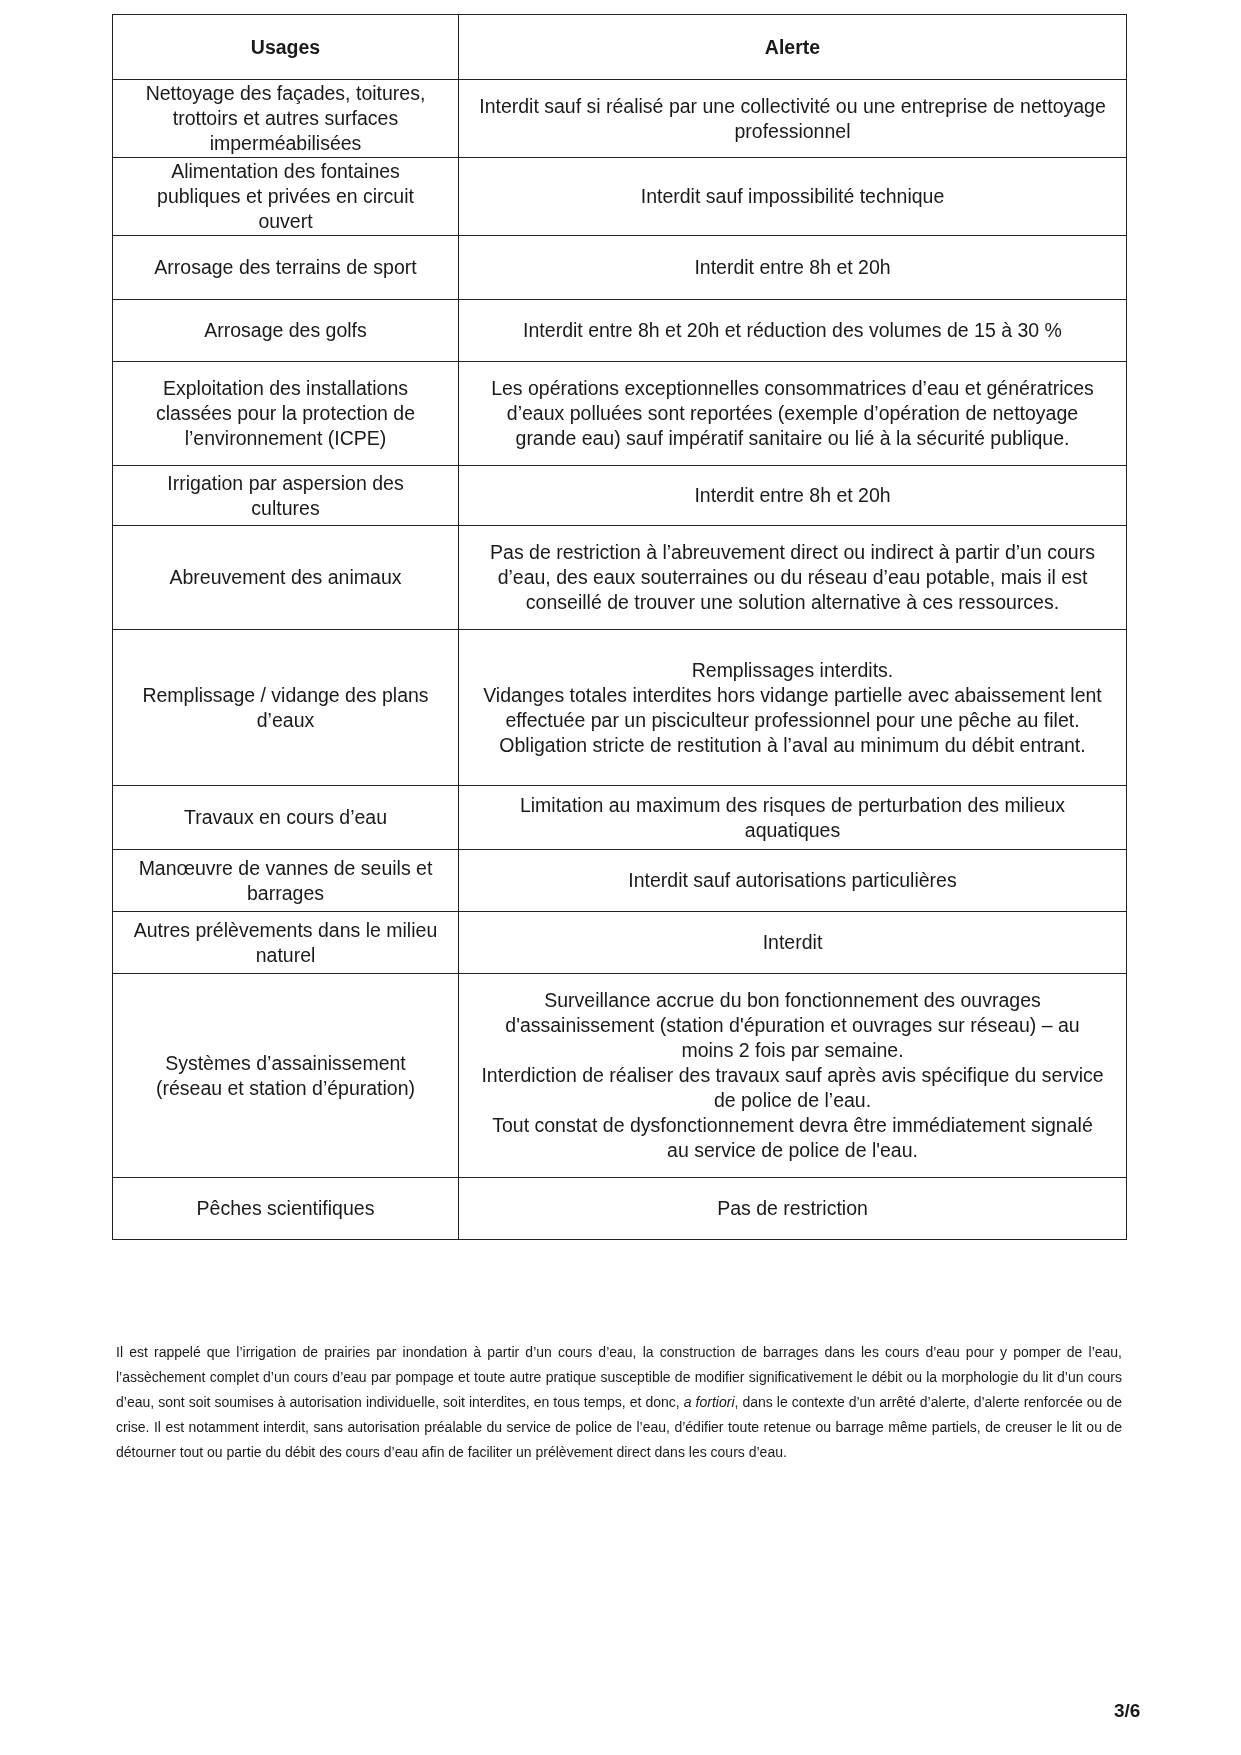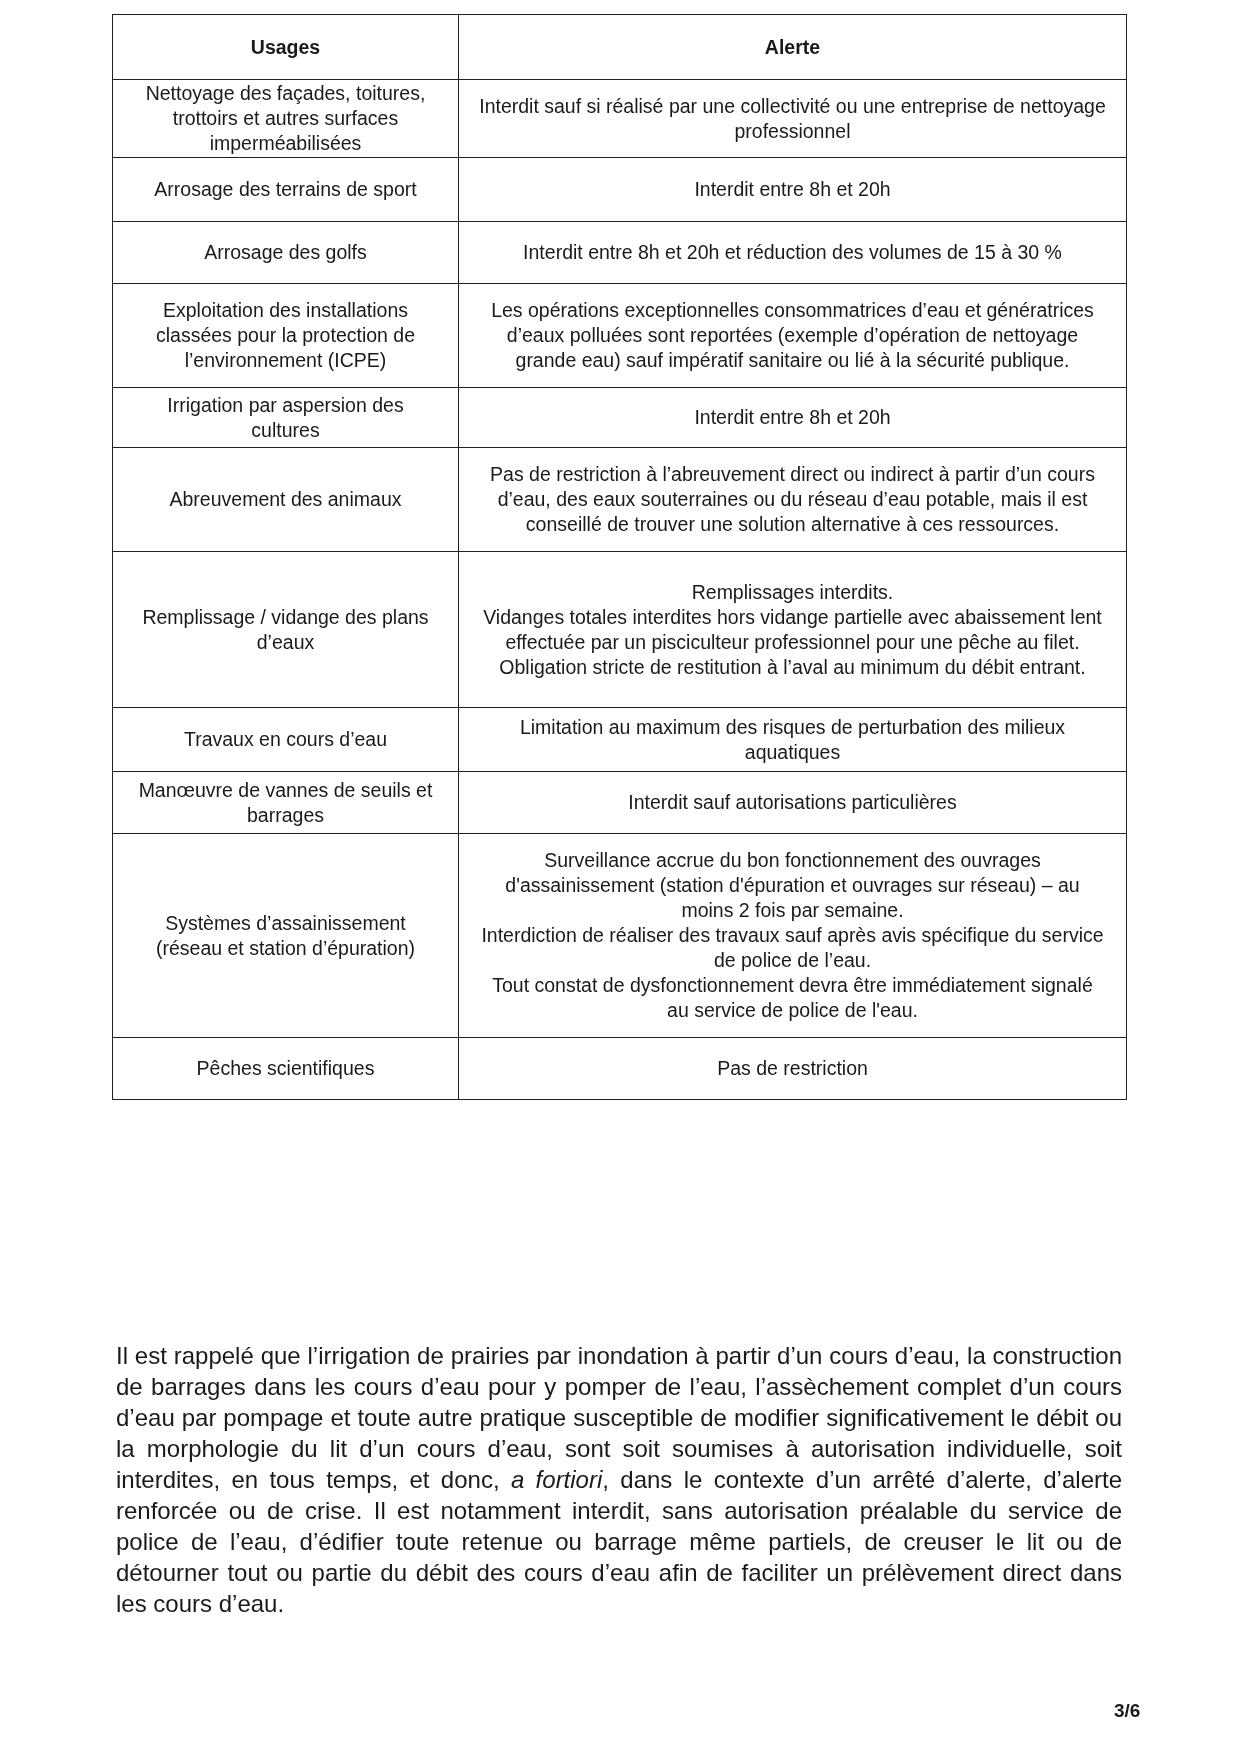--- a/index.html
+++ b/index.html
@@ -17,21 +17,21 @@
     table.usage-table td, table.usage-table th {
       border: 1.6px solid #222;
       text-align: center; vertical-align: middle;
       padding: 0 20px;
     }
     table.usage-table th { font-weight: bold; font-size: 19.5px; height: 64px; }
     col.c1 { width: 346px; }
     col.c2 { width: 668px; }
     .paragraph {
       position: absolute; left: 116px; top: 1340px; width: 1006px;
-      font-size: 24px; line-height: 31px; text-align: justify;
+      font-size: 14px; line-height: 25px; text-align: justify;
     }
     .paragraph em { font-style: italic; }
     .page-number {
       position: absolute; left: 1114px; top: 1700px; font-size: 19px; font-weight: bold;
     }
   </style>
 </head>
 <body>
 
 <div class="page">
@@ -44,20 +44,26 @@
       <tr>
         <th>Usages</th>
         <th>Alerte</th>
       </tr>
     </thead>
     <tbody id="table-body">
         <tr style="height: 78px; margin-left: 15px;">
           <td>Nettoyage des façades, toitures, trottoirs et autres surfaces imperméabilisées</td>
           <td>
             <div>Interdit sauf si réalisé par une collectivité ou une entreprise de nettoyage professionnel</div>
+          </td>
+        </tr>
+        <tr style="height: 78px;">
+          <td>Alimentation des fontaines publiques et privées en circuit ouvert</td>
+          <td>
+            <div>Interdit sauf impossibilité technique</div>
           </td>
         </tr>
         <tr style="height: 64px;">
           <td>Arrosage des terrains de sport</td>
           <td>
             <div>Interdit entre 8h et 20h</div>
           </td>
         </tr>
         <tr style="height: 62px;">
           <td>Arrosage des golfs</td>
@@ -96,20 +102,26 @@
           <td>
             <div>Limitation au maximum des risques de perturbation des milieux aquatiques</div>
           </td>
         </tr>
         <tr style="height: 62px;">
           <td>Manœuvre de vannes de seuils et barrages</td>
           <td>
             <div>Interdit sauf autorisations particulières</div>
           </td>
         </tr>
+        <tr style="height: 62px;">
+          <td>Autres prélèvements dans le milieu naturel</td>
+          <td>
+            <div>Interdit</div>
+          </td>
+        </tr>
         <tr style="height: 204px;">
           <td>Systèmes d’assainissement (réseau et station d’épuration)</td>
           <td>
             <div>Surveillance accrue du bon fonctionnement des ouvrages d'assainissement (station d'épuration et ouvrages sur réseau) – au moins 2 fois par semaine.</div>
             <div>Interdiction de réaliser des travaux sauf après avis spécifique du service de police de l’eau.</div>
             <div>Tout constat de dysfonctionnement devra être immédiatement signalé au service de police de l'eau.</div>
           </td>
         </tr>
         <tr style="height: 62px;">
           <td>Pêches scientifiques</td>

